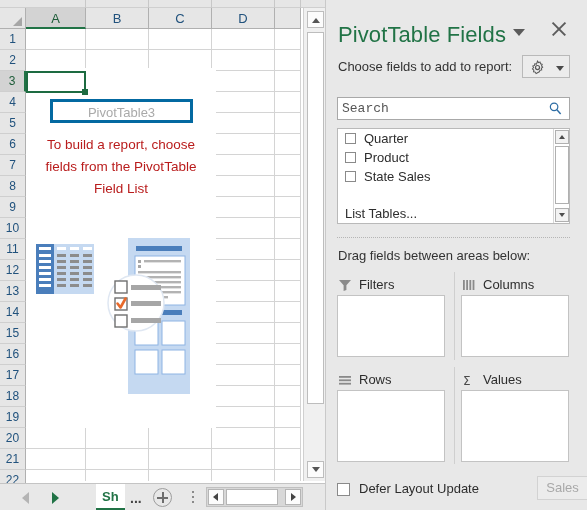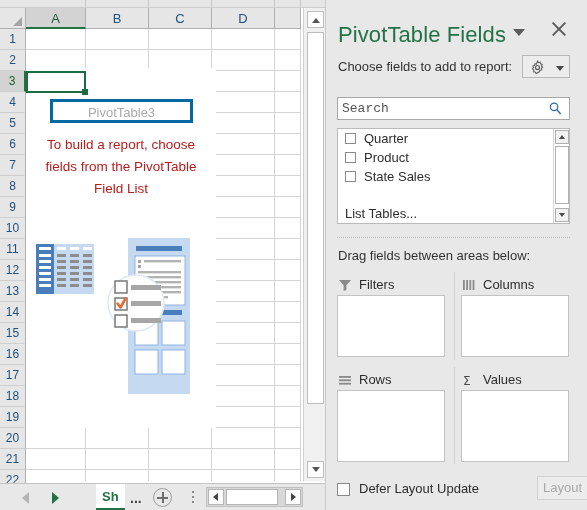--- a/index.html
+++ b/index.html
@@ -522,17 +522,17 @@
                 <text x="1" y="11.5" font-family="DejaVu Sans, sans-serif" font-size="12" fill="#4a4a4a">Σ</text>
               </svg></span><span>Values</span></div>
           <div class="area-box" style="height: 72px;"></div>
         </div>
       </div>
 
     <div id="defer-row">
       <div id="defer-cb"></div>
       <div id="defer-label">Defer Layout Update</div>
     </div>
-    <div id="update-btn">Layout</div>
+    <div id="update-btn">Sales</div>
   <div class="vsep" style="left: 128px; top: 272px; height: 88px;"></div>
       <div class="vsep" style="left: 128px; top: 367px; height: 97px;"></div>
     </div>
 </div>
 
 </body></html>

